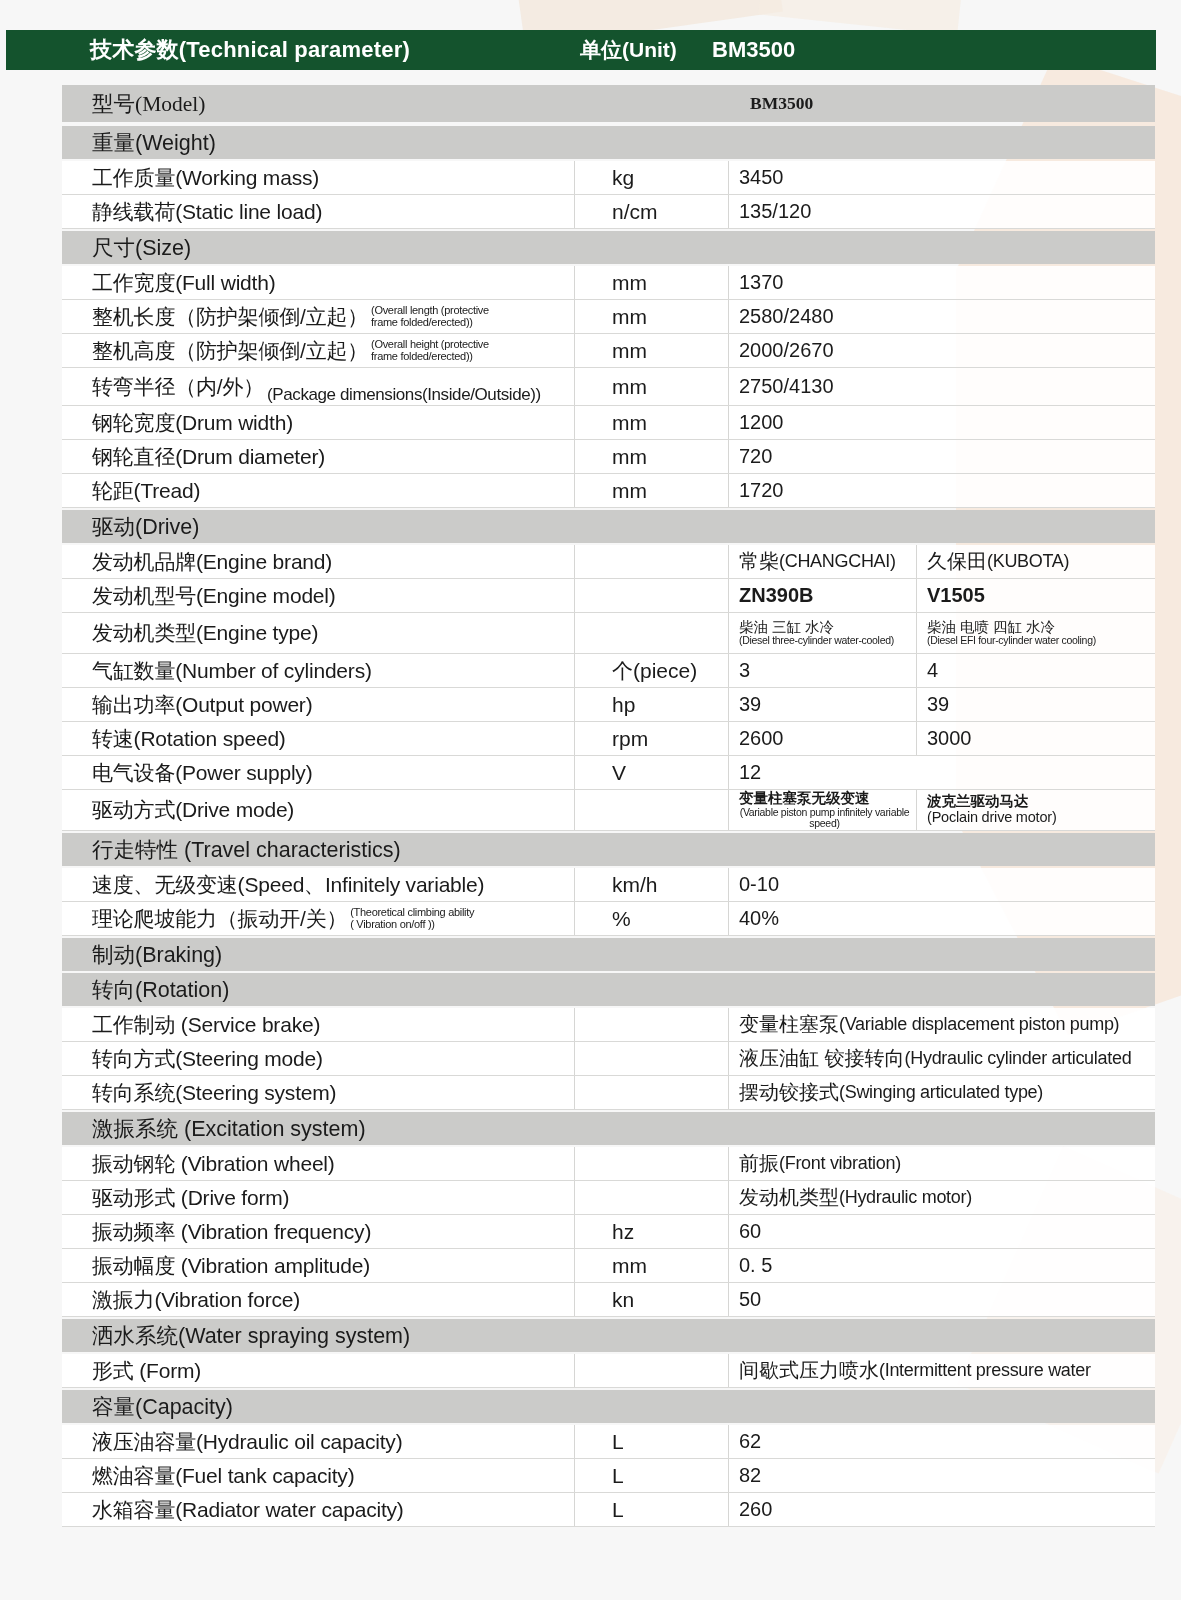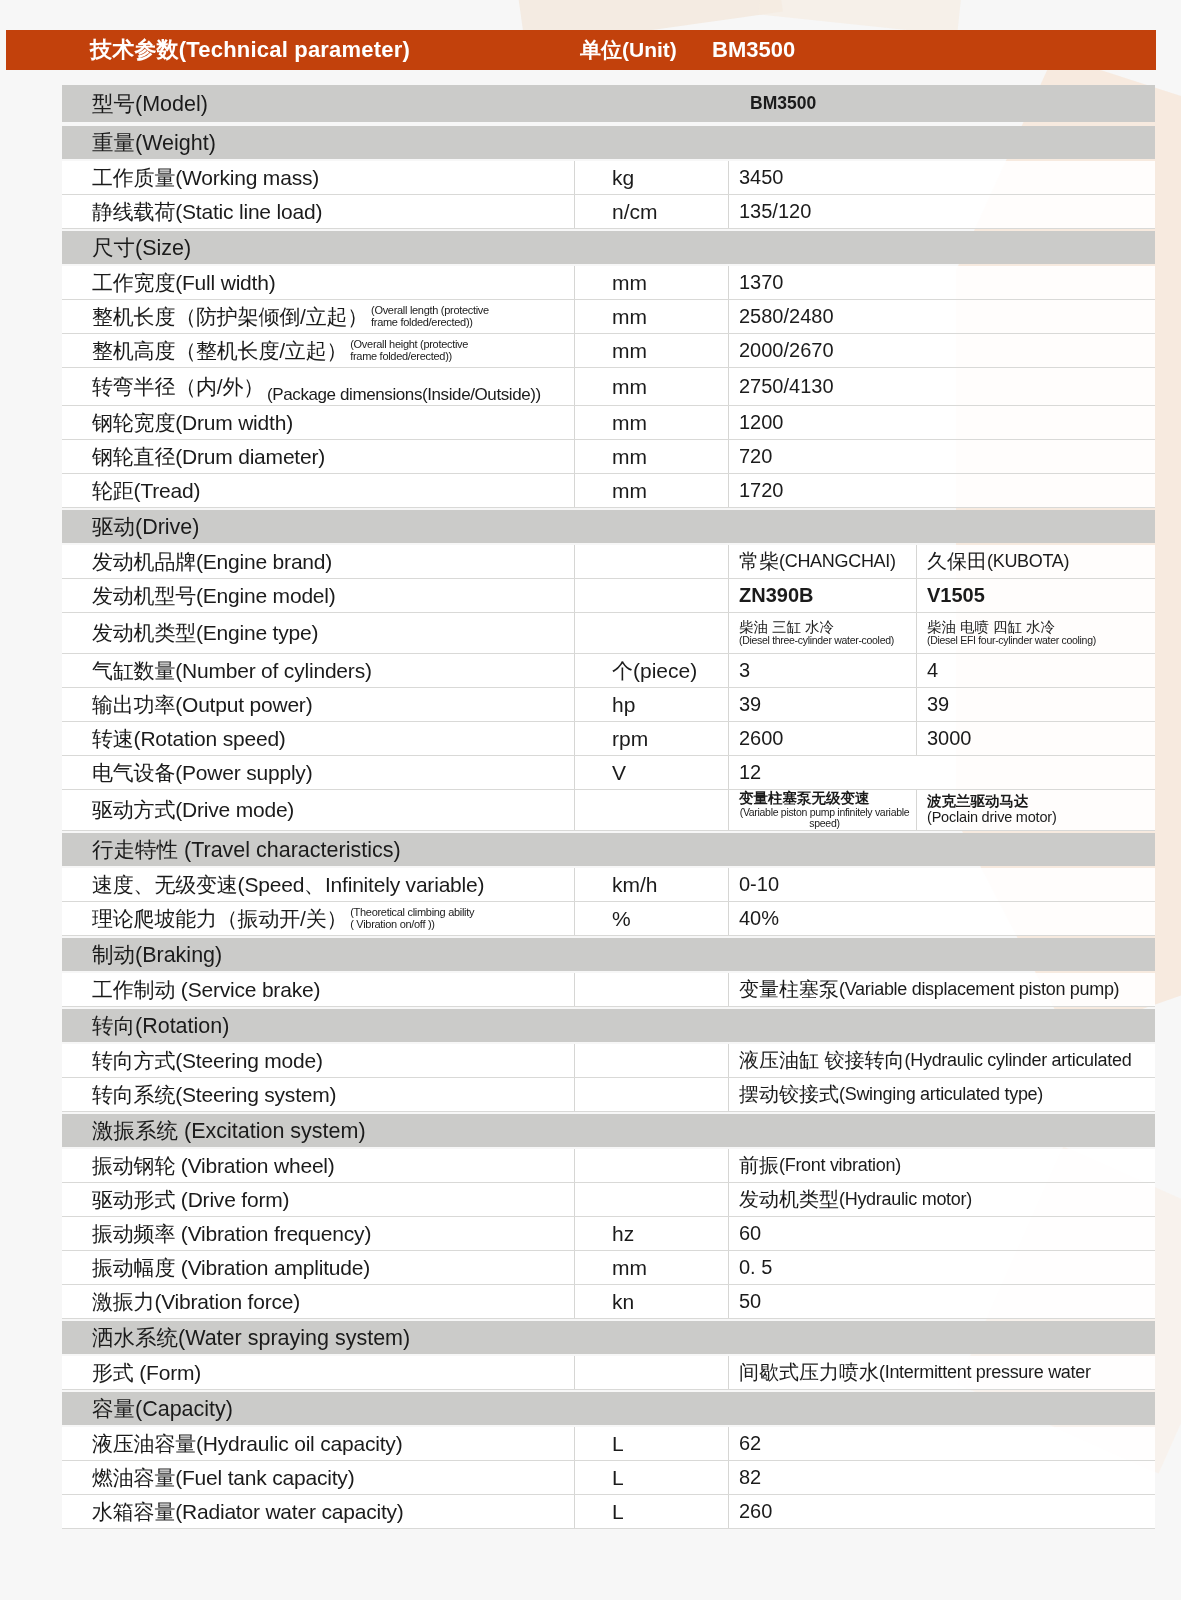--- a/index.html
+++ b/index.html
@@ -8,31 +8,31 @@
 
   
   .bg-shape{position:absolute;z-index:0;}
   .shape-right-hex{right:-55px;top:55px;width:280px;height:980px;background:#f7e2d0;opacity:.62;
     clip-path:polygon(35% 0,100% 6%,100% 94%,40% 100%,0 78%,0 22%);}
   .shape-top-center{left:520px;top:-30px;width:260px;height:60px;background:#f2e7dc;opacity:.8;transform:rotate(-8deg);}
   .shape-top-right{left:760px;top:-20px;width:200px;height:45px;background:#f5ece2;opacity:.7;transform:rotate(6deg);}
   .shape-bottom-right{right:-40px;top:1180px;width:220px;height:260px;background:#f9efe6;opacity:.55;transform:rotate(24deg);}
 
   
-  .title-bar{position:absolute;z-index:2;left:6px;top:30px;width:1150px;height:40px;background:#c2410c;}
+  .title-bar{position:absolute;z-index:2;left:6px;top:30px;width:1150px;height:40px;background:#14532d;}
   .title-bar .t-title{position:absolute;left:84px;top:0;height:40px;line-height:40px;color:#fff;font-size:22px;font-weight:600;letter-spacing:.2px;}
   .title-bar .t-unit{position:absolute;left:574px;top:0;height:40px;line-height:40px;color:#fff;font-size:21px;font-weight:600;}
   .title-bar .t-model{position:absolute;left:706px;top:0;height:40px;line-height:40px;color:#fff;font-size:22px;font-weight:700;}
 
   
   .table{position:absolute;z-index:1;left:62px;top:85px;width:1093px;}
   .row{box-sizing:border-box;}
   .row.sec{min-height:33px;margin:2px 0;background:#cbcbc9;display:flex;align-items:center;padding-left:30px;position:relative;}
   .row.sec .sec-label{font-size:21.5px;font-weight:500;}
-  .row.sec.model{min-height:37px;margin:0 0 4px 0;}
+  .row.sec.model{min-height:37px;margin:0 0 4px 0;font-family:Liberation Serif, serif;}
   .model-value{position:absolute;left:688px;top:0;height:100%;display:flex;align-items:center;font-size:17.5px;font-weight:700;}
 
   .row.data{display:flex;align-items:stretch;min-height:34px;background:rgba(255,255,255,.9);border-bottom:1px solid #d9d9d7;}
   .row.data.tall{min-height:41px;}
   .cell{display:flex;align-items:center;box-sizing:border-box;}
   .cell.param{width:512px;padding-left:30px;gap:3px;}
   .cell.param .label{font-size:21px;letter-spacing:-0.2px;white-space:nowrap;}
   .cell.param .note{font-size:11px;line-height:11.5px;letter-spacing:-0.3px;white-space:nowrap;}
   .cell.param .note-inline{font-size:17px;letter-spacing:-0.4px;white-space:nowrap;margin-top:17px;}
   .cell.unit{width:154px;padding-left:37px;border-left:1px solid #d6d6d4;font-size:21px;white-space:nowrap;}
@@ -109,21 +109,21 @@
             <div>frame folded/erected))</div>
           </div>
         </div>
         <div class="cell unit">mm</div>
         <div class="cell val">
           <span>2580/2480</span>
         </div>
       </div>
       <div class="row data">
         <div class="cell param">
-          <span class="label">整机高度（整机长度/立起）</span>
+          <span class="label">整机高度（防护架倾倒/立起）</span>
           <div class="note">
             <div>(Overall height (protective</div>
             <div>frame folded/erected))</div>
           </div>
         </div>
         <div class="cell unit">mm</div>
         <div class="cell val">
           <span>2000/2670</span>
         </div>
       </div>
@@ -295,33 +295,33 @@
           </div>
         </div>
         <div class="cell unit">%</div>
         <div class="cell val">
           <span>40%</span>
         </div>
       </div>
       <div class="row sec">
         <div class="sec-label">制动(Braking)</div>
       </div>
+      <div class="row sec">
+        <div class="sec-label">转向(Rotation)</div>
+      </div>
       <div class="row data">
         <div class="cell param">
           <span class="label">工作制动 (Service brake)</span>
         </div>
         <div class="cell unit"></div>
         <div class="cell val">
           <span class="zh">变量柱塞泵</span>
           <span class="en">(Variable displacement piston pump)</span>
         </div>
       </div>
-      <div class="row sec">
-        <div class="sec-label">转向(Rotation)</div>
-      </div>
       <div class="row data">
         <div class="cell param">
           <span class="label">转向方式(Steering mode)</span>
         </div>
         <div class="cell unit"></div>
         <div class="cell val">
           <span class="zh">液压油缸 铰接转向</span>
           <span class="en">(Hydraulic cylinder articulated</span>
         </div>
       </div>

